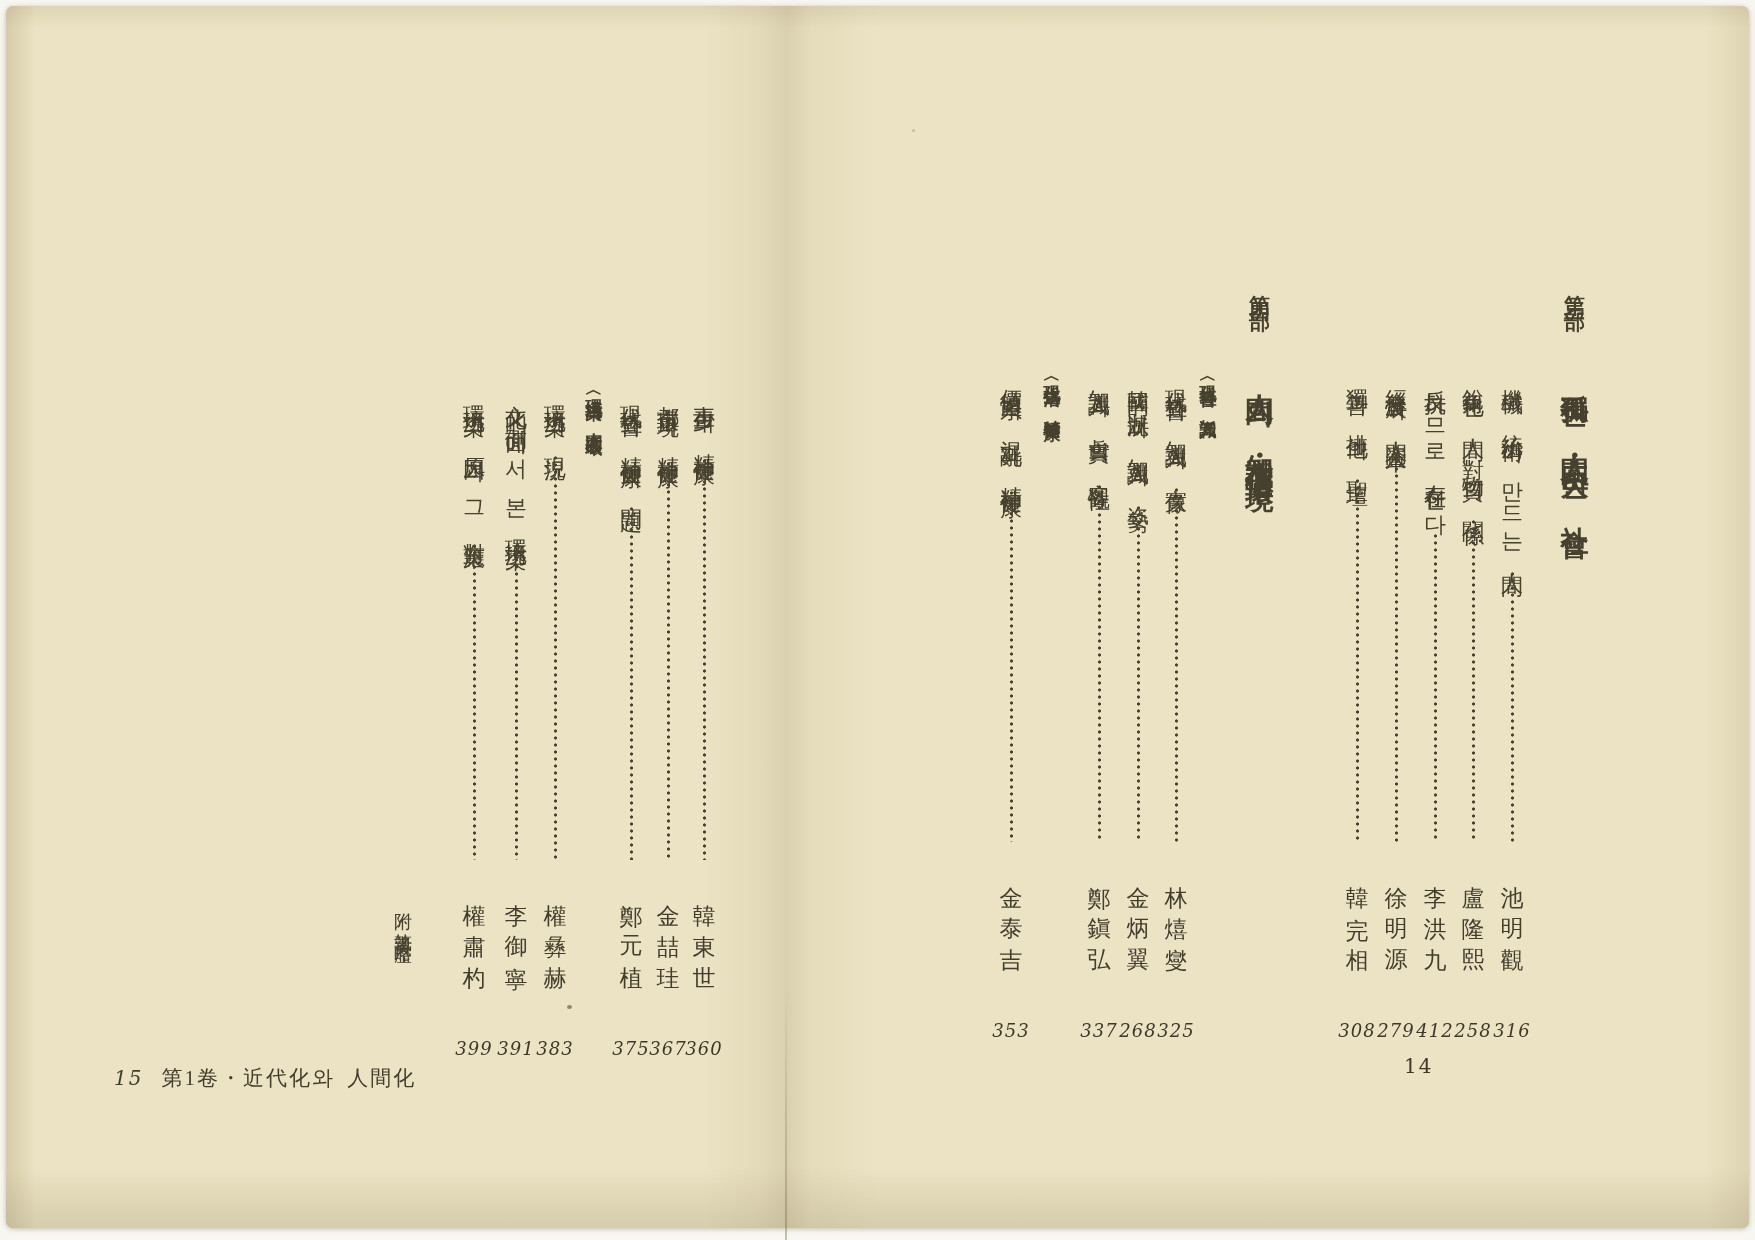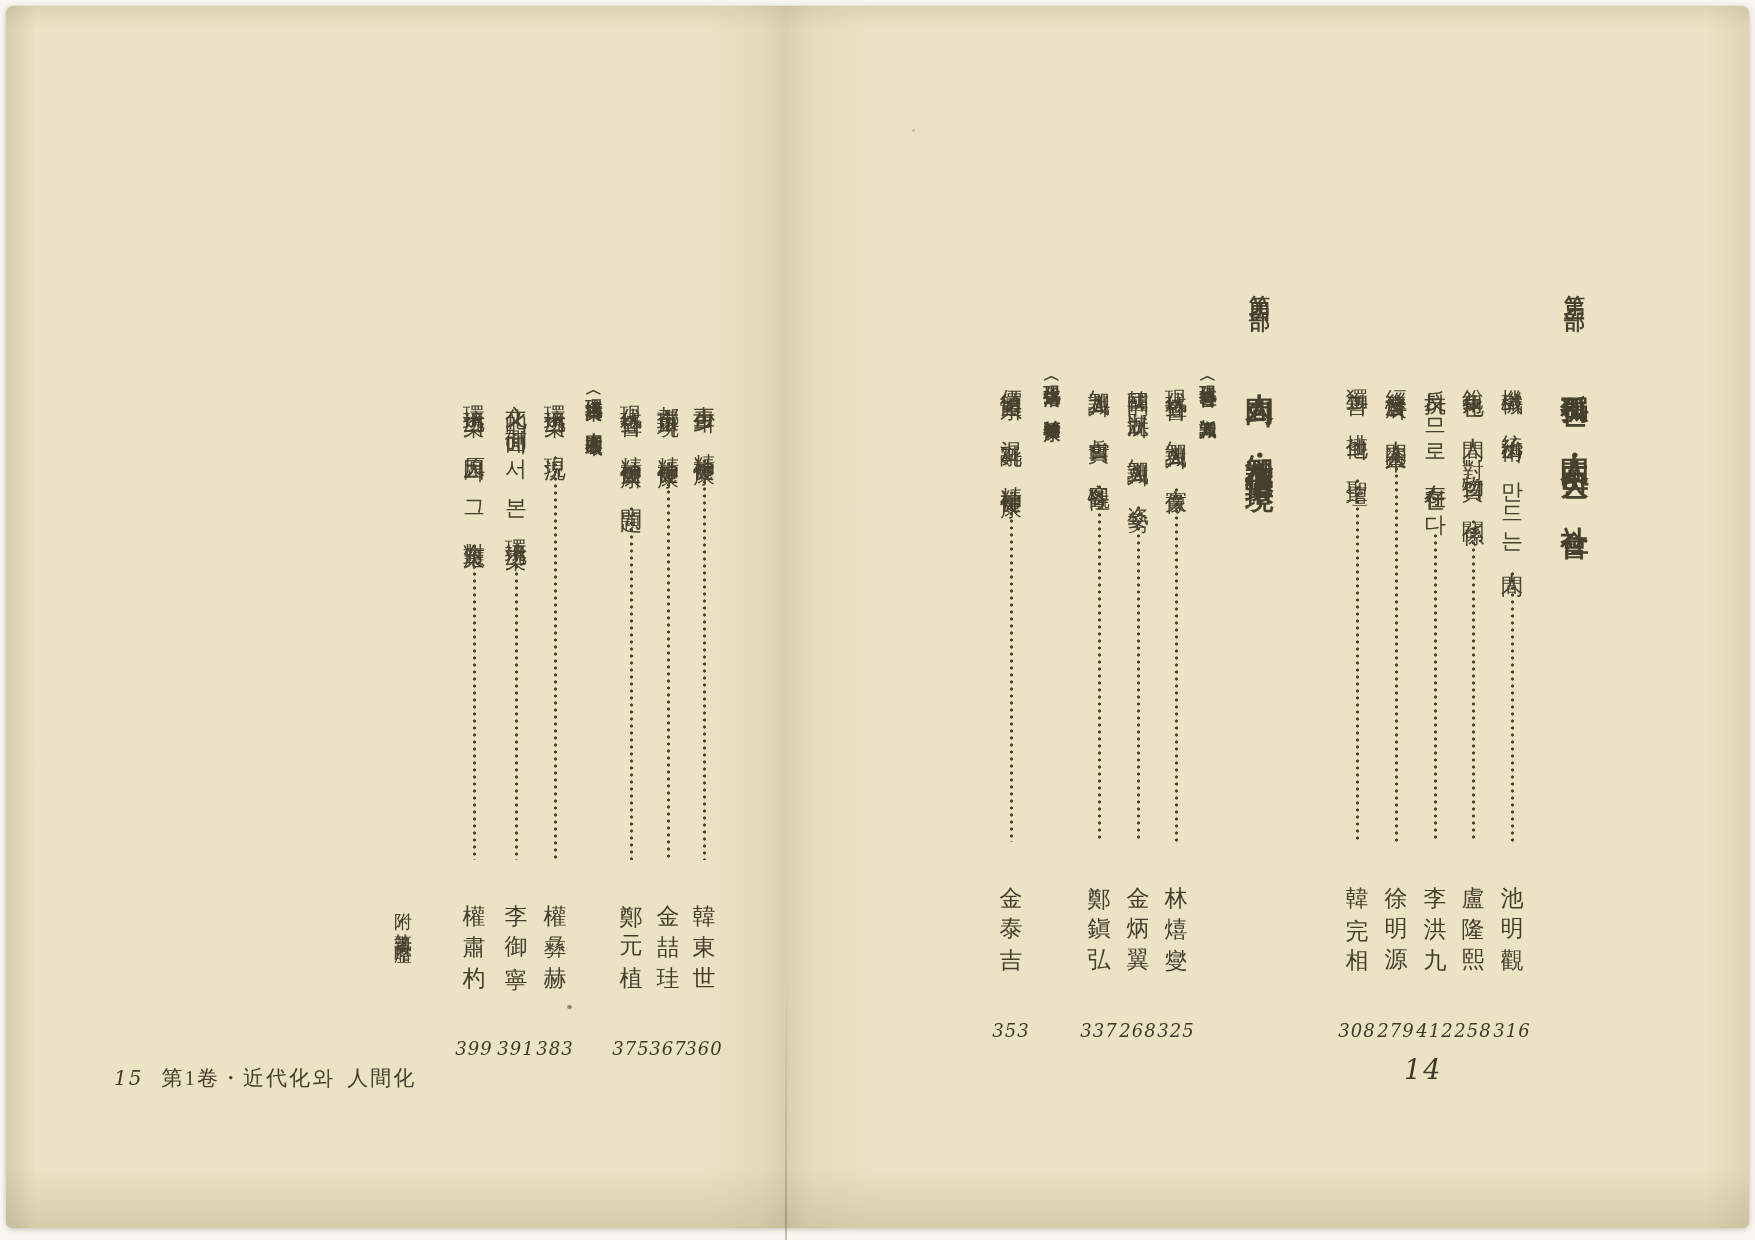--- a/index.html
+++ b/index.html
@@ -68,22 +68,22 @@
   }
   .footer{
     position:absolute;left:108px;top:1058px;
     font-size:21px;color:#433d2e;letter-spacing:1px;
     display:flex;align-items:center;
   }
   .footer .num{font-family:"DejaVu Serif", serif;font-style:italic;font-size:20px;letter-spacing:2px;}
   .footer .ttl{margin-left:18px;word-spacing:5px;letter-spacing:2px;}
   .pageno{
     position:absolute;left:1398px;top:1048px;
-    font-family:"DejaVu Serif", serif;font-style:italic;
-    font-size:27px;letter-spacing:2px;color:#3e382a;
+    font-family:"DejaVu Serif", serif;
+    font-size:20px;letter-spacing:2px;color:#3e382a;
   }
 </style>
 </head>
 <body>
 
 <div class="paper">
 
   <div>
 
     <div class="vcol part-label" style="left:1568px;top:272px;">第三部</div>

